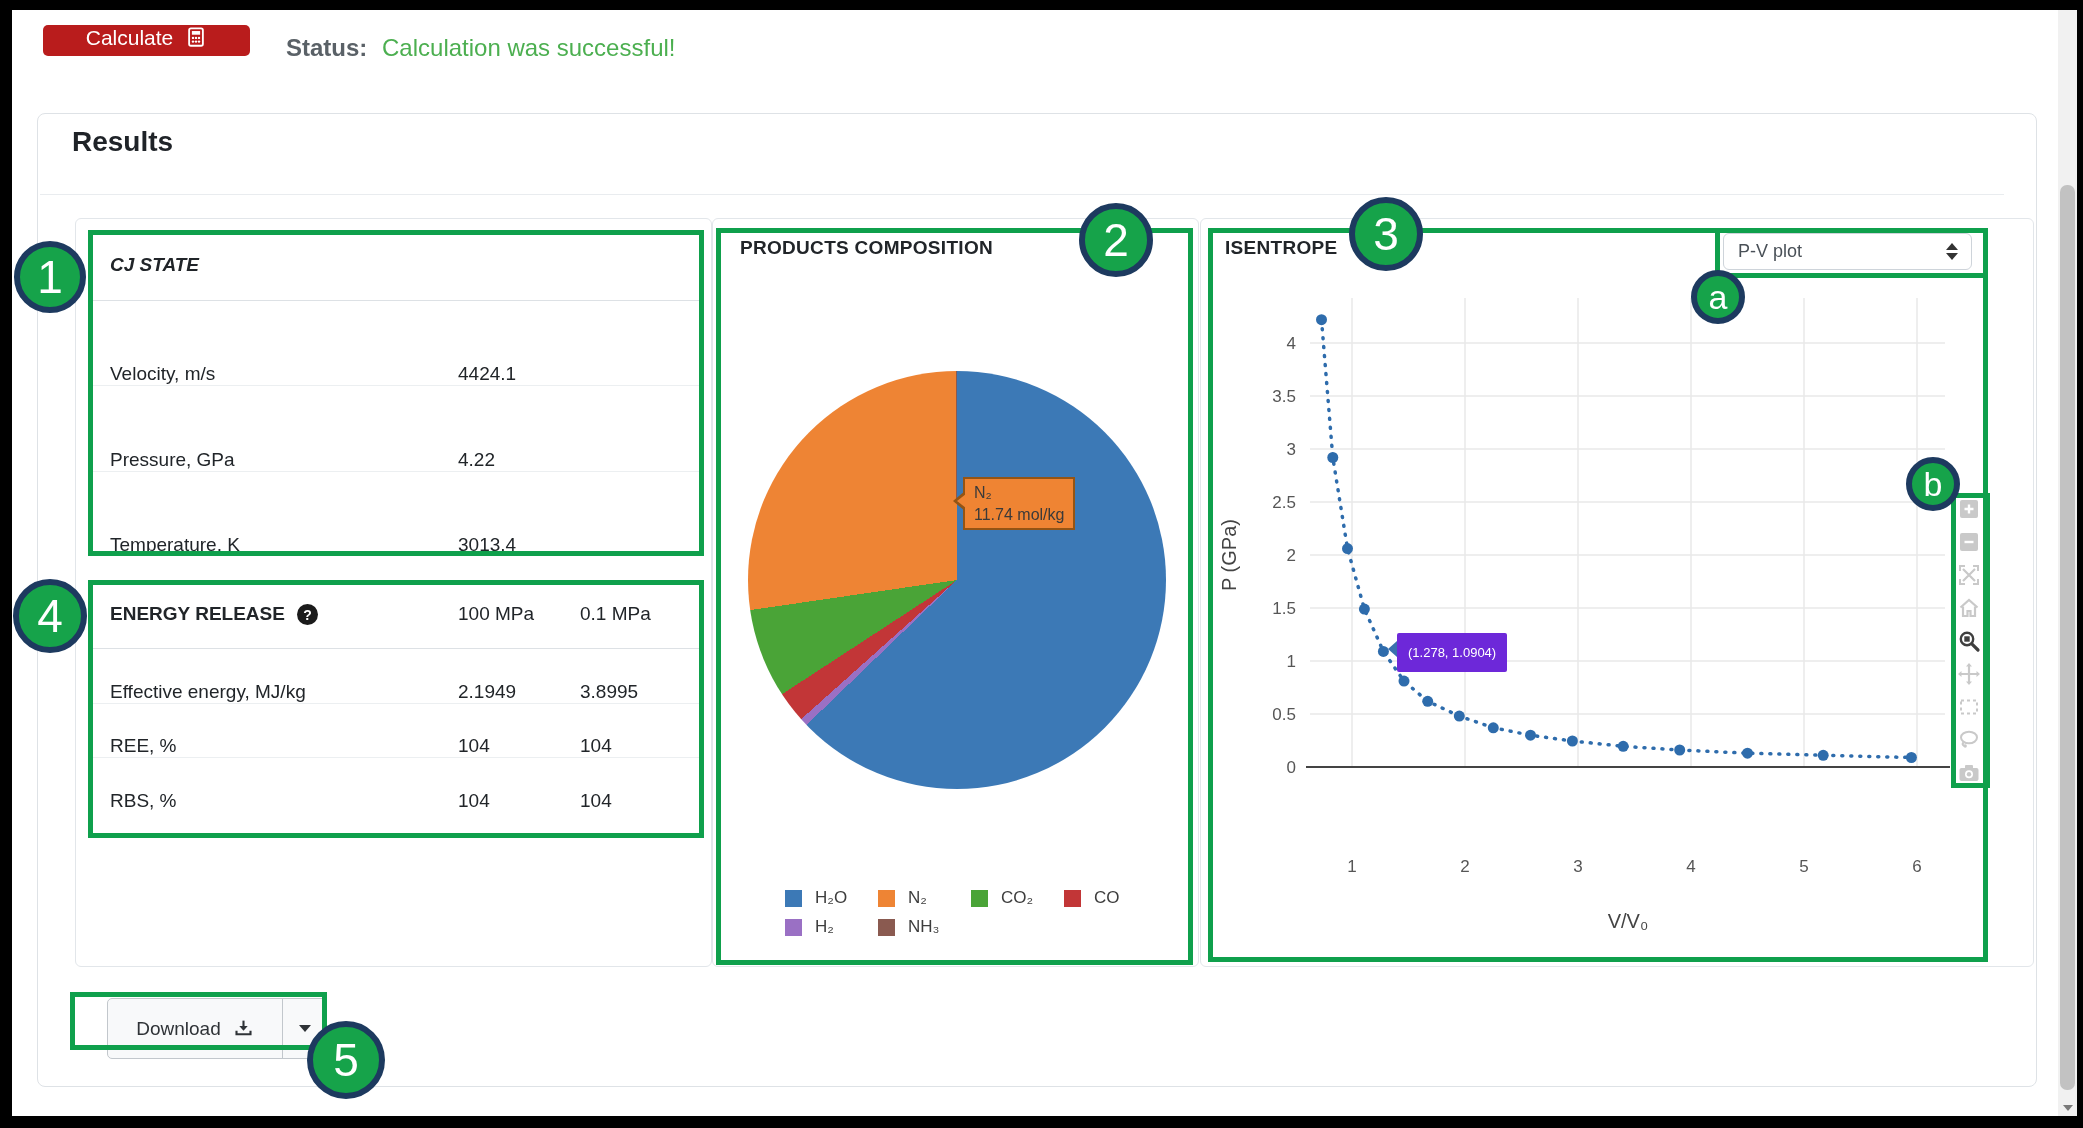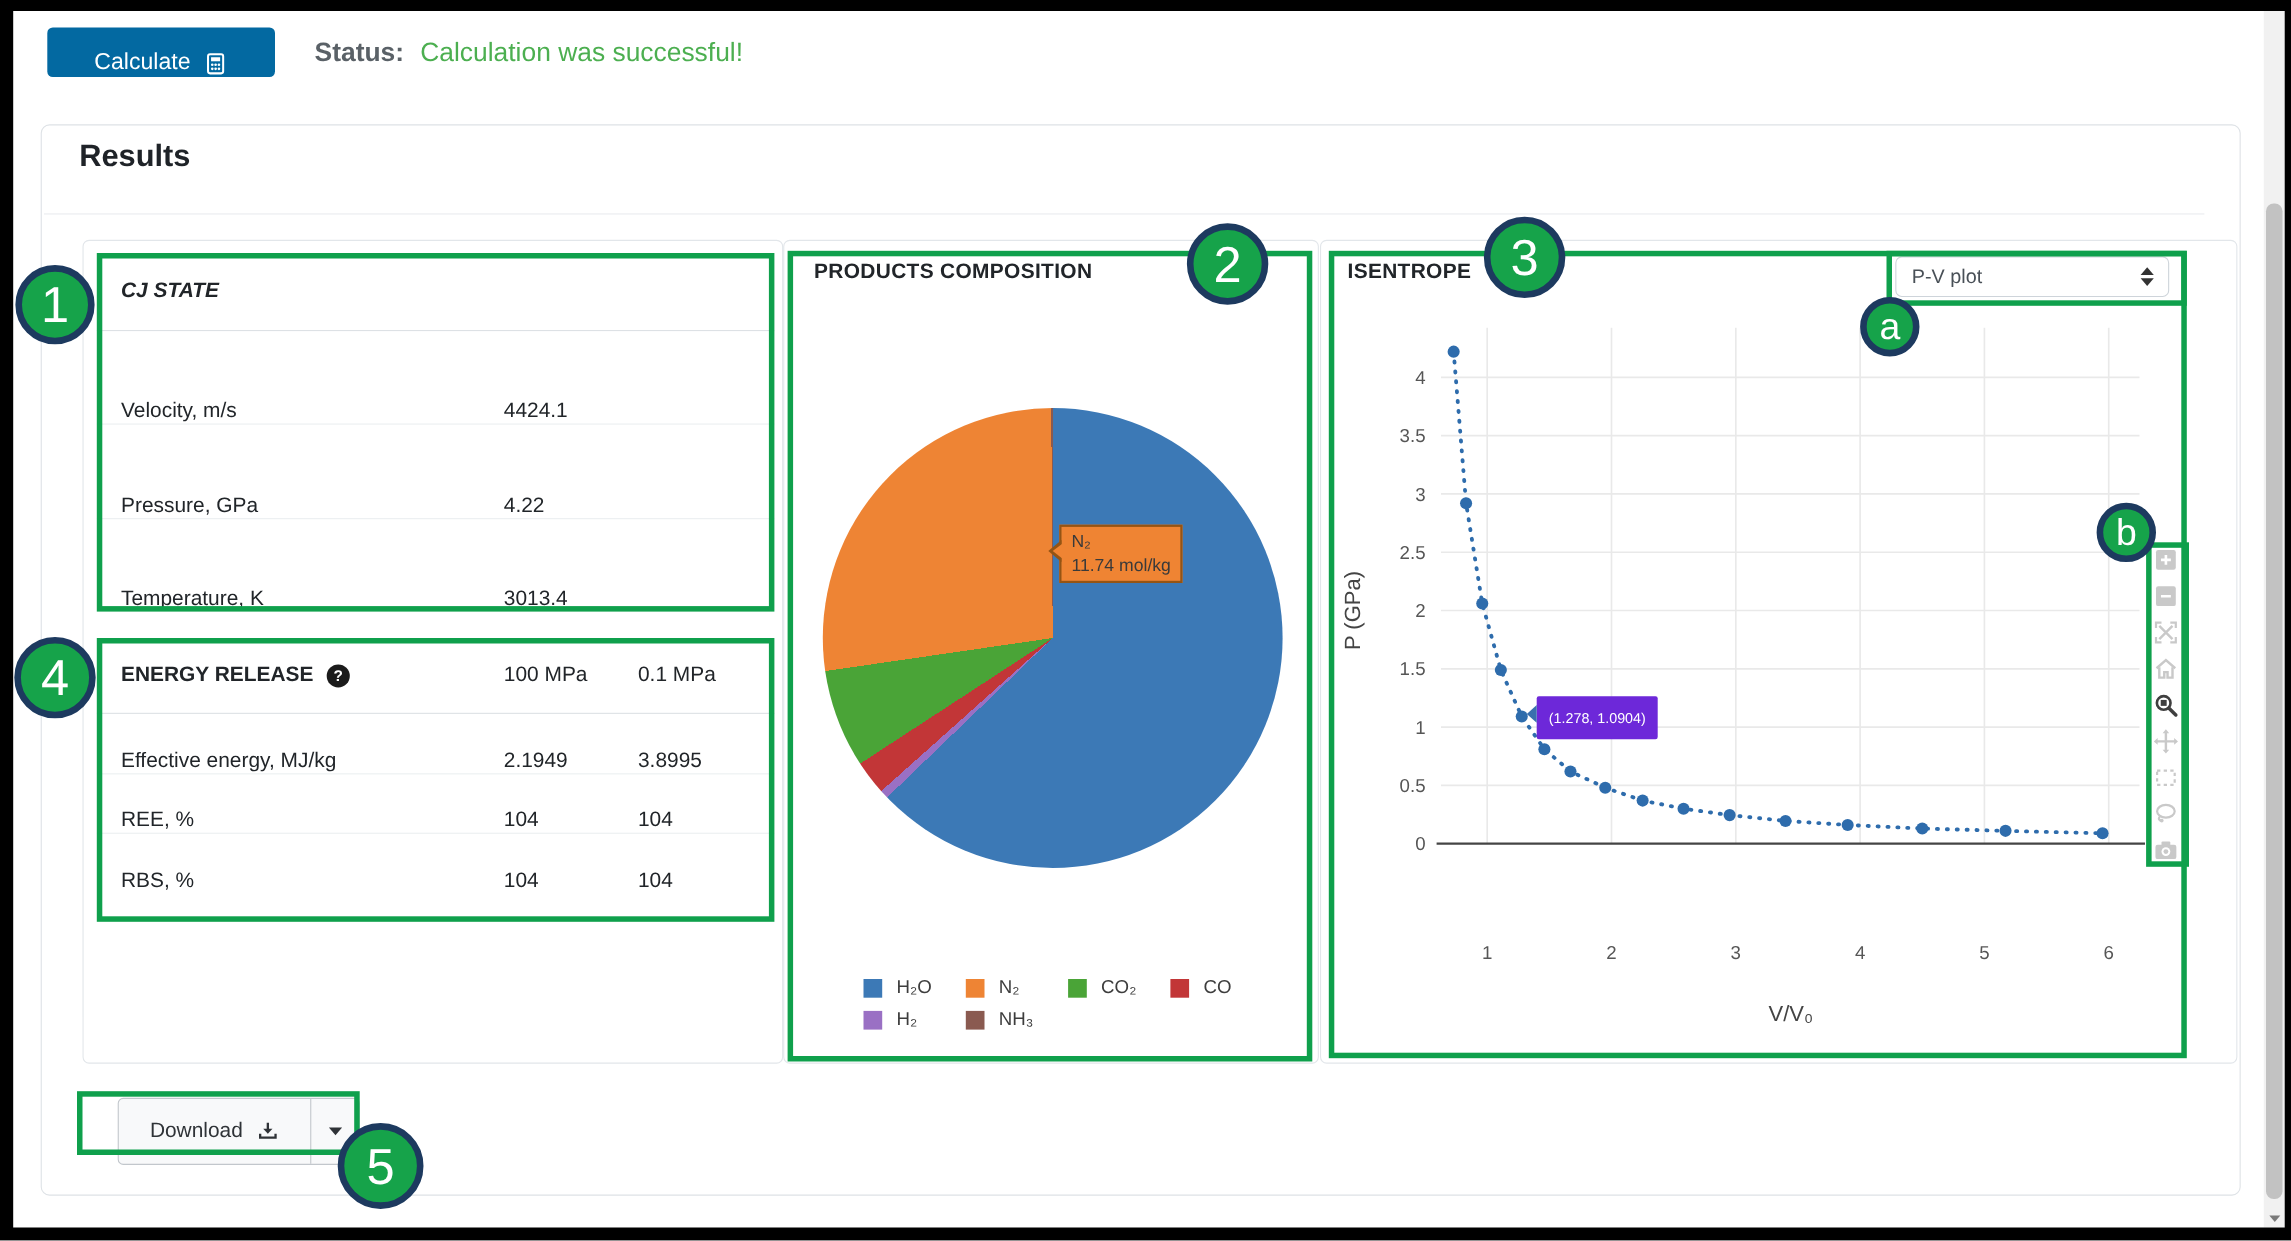--- a/index.html
+++ b/index.html
@@ -1,22 +1,22 @@
 <!DOCTYPE html>
 <html><head>
 <meta charset="utf-8">
 <style>
   html,body{margin:0;padding:0;background:#ffffff;}
   .page{position:relative;width:2083px;height:1128px;background:#ffffff;overflow:hidden;
         font-family:"Liberation Sans","DejaVu Sans",sans-serif;color:#212529;}
 
   
-  .calc-btn{position:absolute;left:43px;top:25px;width:207px;height:45px;background:#0369a1;
+  .calc-btn{position:absolute;left:43px;top:25px;width:207px;height:31px;background:#b91c1c;
     border:none;border-radius:5px;color:#fff;font-size:21px;font-weight:500;
-    display:flex;align-items:flex-end;justify-content:center;gap:12px;cursor:pointer;
+    display:flex;align-items:flex-start;justify-content:center;gap:12px;cursor:pointer;
     font-family:inherit;}
   .status{position:absolute;left:286px;top:34px;font-size:24px;}
   .status .status-label{font-weight:700;color:#5a6167;margin-right:8px;}
   .status .status-msg{color:#4caf50;}
 
   
   .results-card{position:absolute;left:37px;top:113px;width:1998px;height:972px;
     background:#fff;border:1px solid #dee2e6;border-radius:8px;}
   .results-heading{position:absolute;left:72px;top:126px;font-size:28px;font-weight:600;color:#1f2328;margin:0;}
   .hr{position:absolute;left:40px;top:194px;width:1964px;height:1px;background:#e9ecef;}

